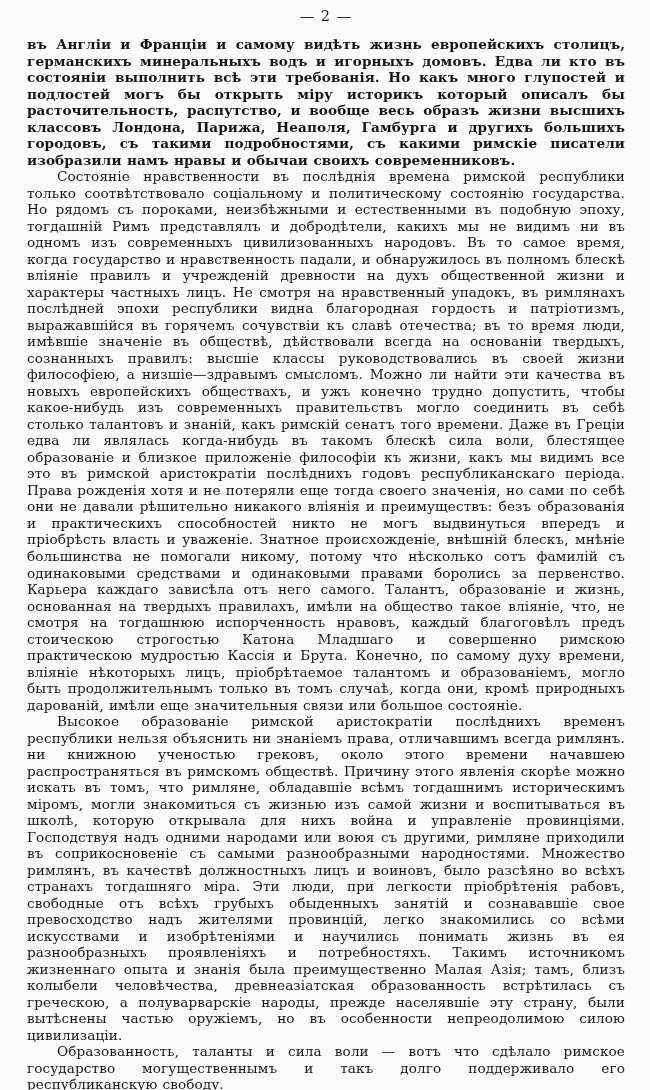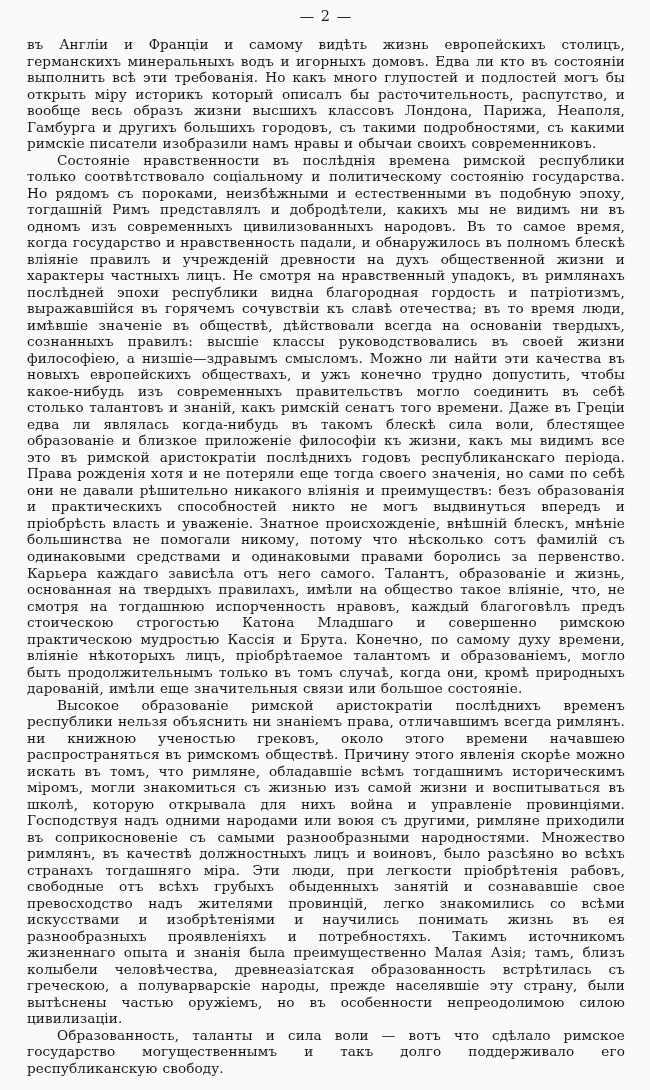--- a/index.html
+++ b/index.html
@@ -31,20 +31,21 @@
       margin: 0;
       text-align: justify;
       font-size: 13.6px;
       line-height: 1.215;
       text-indent: 30px;
       word-spacing: 0.6px;
       letter-spacing: 0.1px;
     }
     .body-text p.no-indent {
       text-indent: 0;
+      font-weight: bold;
     }
   </style>
 </head>
 <body>
 
 <div class="page">
   <div class="page-number">— 2 —</div>
   <div class="body-text">
     <p class="no-indent">въ Англіи и Франціи и самому видѣть жизнь европейскихъ столицъ, германскихъ минеральныхъ водъ и игорныхъ домовъ. Едва ли кто въ состояніи выполнить всѣ эти требованія. Но какъ много глупостей и подлостей могъ бы открыть міру историкъ который описалъ бы расточительность, распутство, и вообще весь образъ жизни высшихъ классовъ Лондона, Парижа, Неаполя, Гамбурга и другихъ большихъ городовъ, съ такими подробностями, съ какими римскіе писатели изобразили намъ нравы и обычаи своихъ современниковъ.</p>
     <p>Состояніе нравственности въ послѣднія времена римской республики только соотвѣтствовало соціальному и политическому состоянію государства. Но рядомъ съ пороками, неизбѣжными и естественными въ подобную эпоху, тогдашній Римъ представлялъ и добродѣтели, какихъ мы не видимъ ни въ одномъ изъ современныхъ цивилизованныхъ народовъ. Въ то самое время, когда государство и нравственность падали, и обнаружилось въ полномъ блескѣ вліяніе правилъ и учрежденій древности на духъ общественной жизни и характеры частныхъ лицъ. Не смотря на нравственный упадокъ, въ римлянахъ послѣдней эпохи республики видна благородная гордость и патріотизмъ, выражавшійся въ горячемъ сочувствіи къ славѣ отечества; въ то время люди, имѣвшіе значеніе въ обществѣ, дѣйствовали всегда на основаніи твердыхъ, сознанныхъ правилъ: высшіе классы руководствовались въ своей жизни философіею, а низшіе—здравымъ смысломъ. Можно ли найти эти качества въ новыхъ европейскихъ обществахъ, и ужъ конечно трудно допустить, чтобы какое-нибудь изъ современныхъ правительствъ могло соединить въ себѣ столько талантовъ и знаній, какъ римскій сенатъ того времени. Даже въ Греціи едва ли являлась когда-нибудь въ такомъ блескѣ сила воли, блестящее образованіе и близкое приложеніе философіи къ жизни, какъ мы видимъ все это въ римской аристократіи послѣднихъ годовъ республиканскаго періода. Права рожденія хотя и не потеряли еще тогда своего значенія, но сами по себѣ они не давали рѣшительно никакого вліянія и преимуществъ: безъ образованія и практическихъ способностей никто не могъ выдвинуться впередъ и пріобрѣсть власть и уваженіе. Знатное происхожденіе, внѣшній блескъ, мнѣніе большинства не помогали никому, потому что нѣсколько сотъ фамилій съ одинаковыми средствами и одинаковыми правами боролись за первенство. Карьера каждаго зависѣла отъ него самого. Талантъ, образованіе и жизнь, основанная на твердыхъ правилахъ, имѣли на общество такое вліяніе, что, не смотря на тогдашнюю испорченность нравовъ, каждый благоговѣлъ предъ стоическою строгостью Катона Младшаго и совершенно римскою практическою мудростью Кассія и Брута. Конечно, по самому духу времени, вліяніе нѣкоторыхъ лицъ, пріобрѣтаемое талантомъ и образованіемъ, могло быть продолжительнымъ только въ томъ случаѣ, когда они, кромѣ природныхъ дарованій, имѣли еще значительныя связи или большое состояніе.</p>

